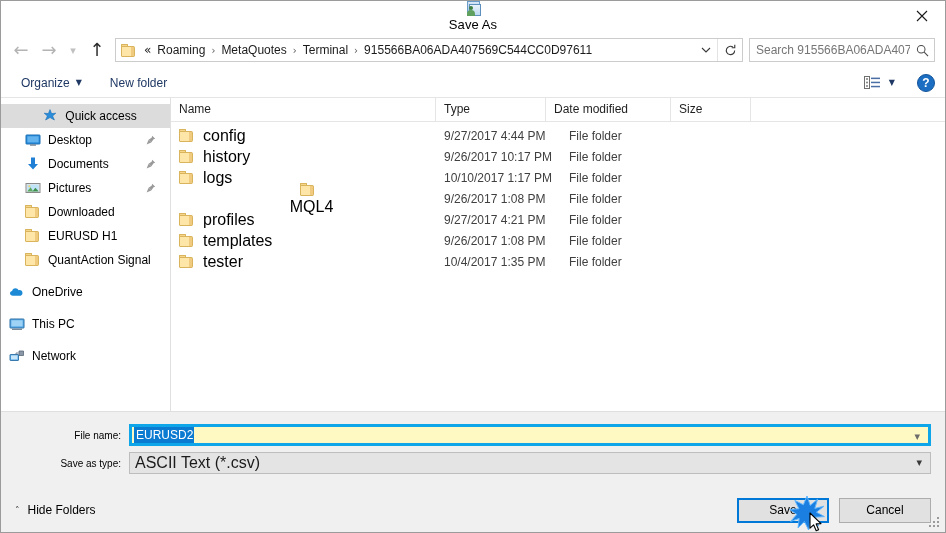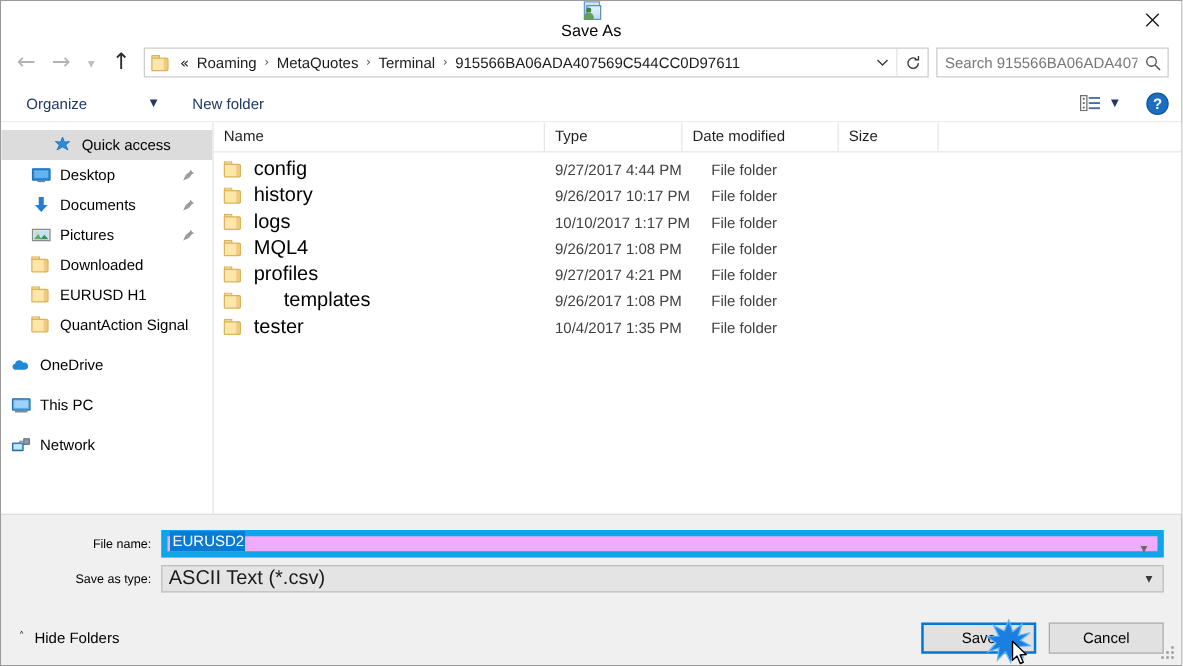--- a/index.html
+++ b/index.html
@@ -226,21 +226,20 @@
     box-sizing: border-box;
     border-bottom: 1px solid #e5e5e5;
   }
   .cmd-item {
     font-size: 12px;
     color: #1f3864;
     display: flex;
     align-items: center;
     padding: 3px 6px;
     cursor: default;
-    gap: 44px;
   }
   .cmd-caret {
     margin-left: 6px;
     font-size: 8px;
     color: #1f3864;
     font-family: "DejaVu Sans", sans-serif;
   }
   .cmd-spacer { flex: 1; }
   .view-btn {
     display: flex;
@@ -443,25 +442,25 @@
     width: 114px;
     text-align: right;
     padding-right: 8px;
     font-size: 10px;
     color: #000000;
     box-sizing: border-box;
   }
   .filename-input {
     flex: 1;
     height: 22px;
-    background: #f0abfc;
-    border: 5px solid #0ea5e9;
-    box-sizing: border-box;
-    display: flex;
-    align-items: flex-end;
+    background: #fef9c3;
+    border: 3px solid #0ea5e9;
+    box-sizing: border-box;
+    display: flex;
+    align-items: flex-start;
     position: relative;
   }
   .filename-value {
     font-size: 12px;
     color: #ffffff;
     background: #0b7ad1;
     padding: 1px 1px 1px 2px;
     margin-left: 2px;
     line-height: 14px;
   }
@@ -865,21 +864,21 @@
                 </span>
             </span>
             <span class="nm">logs</span>
           </div>
           <div class="cell" style="width:125px;">10/10/2017 1:17 PM</div>
           <div class="cell" style="width:110px;">File folder</div>
           <div class="cell" style="width:80px;"></div>
         </div>
 
         <div class="file-row">
-          <div class="cell-name" style="width:265px;">
+          <div class="cell-name" style="width:265px;flex-direction:column;">
             <span class="nav-icon" style="margin-right:0;">
               <span class="folder">
                   <span class="tab"></span>
                   <span class="body"></span>
                   <span class="shade"></span>
                 </span>
             </span>
             <span class="nm">MQL4</span>
           </div>
           <div class="cell" style="width:125px;">9/26/2017 1:08 PM</div>
@@ -897,21 +896,21 @@
                 </span>
             </span>
             <span class="nm">profiles</span>
           </div>
           <div class="cell" style="width:125px;">9/27/2017 4:21 PM</div>
           <div class="cell" style="width:110px;">File folder</div>
           <div class="cell" style="width:80px;"></div>
         </div>
 
         <div class="file-row">
-          <div class="cell-name" style="width:265px;gap:24px;">
+          <div class="cell-name" style="width:265px;">
             <span class="nav-icon" style="margin-right:0;">
               <span class="folder">
                   <span class="tab"></span>
                   <span class="body"></span>
                   <span class="shade"></span>
                 </span>
             </span>
             <span class="nm">templates</span>
           </div>
           <div class="cell" style="width:125px;">9/26/2017 1:08 PM</div>

